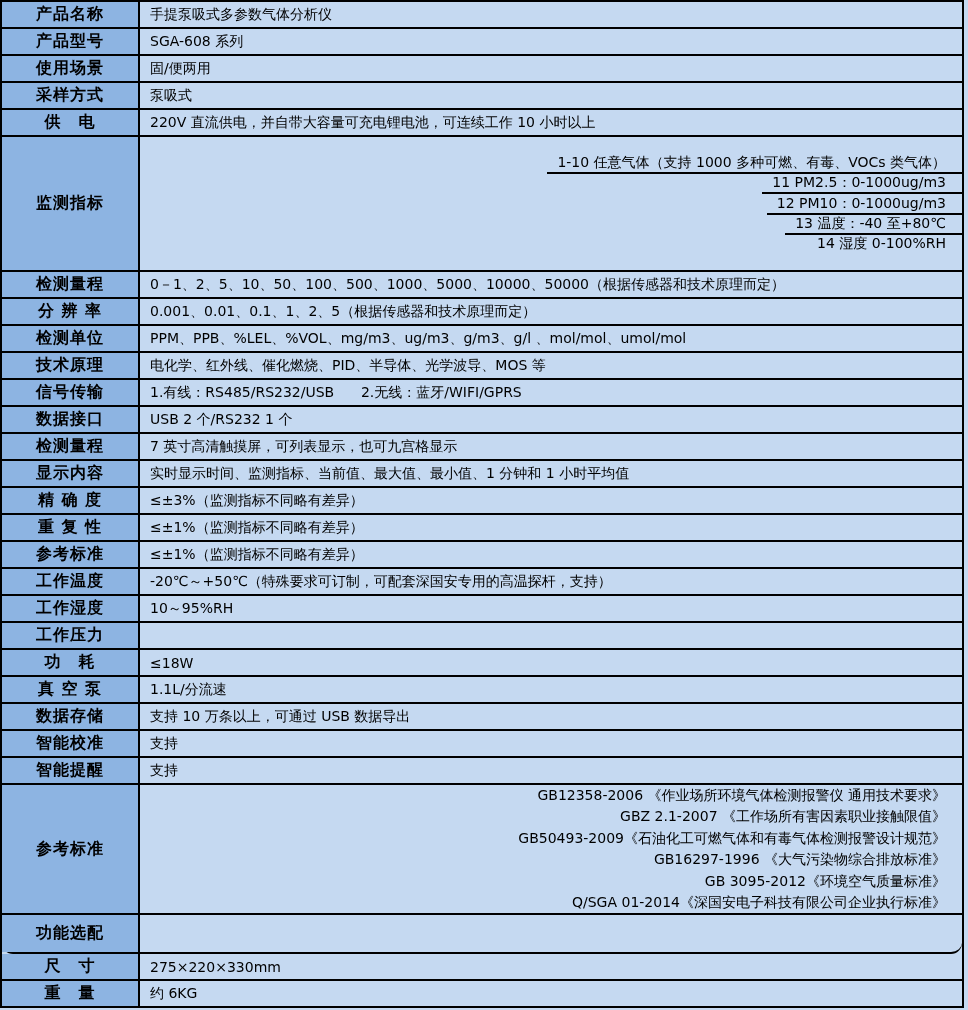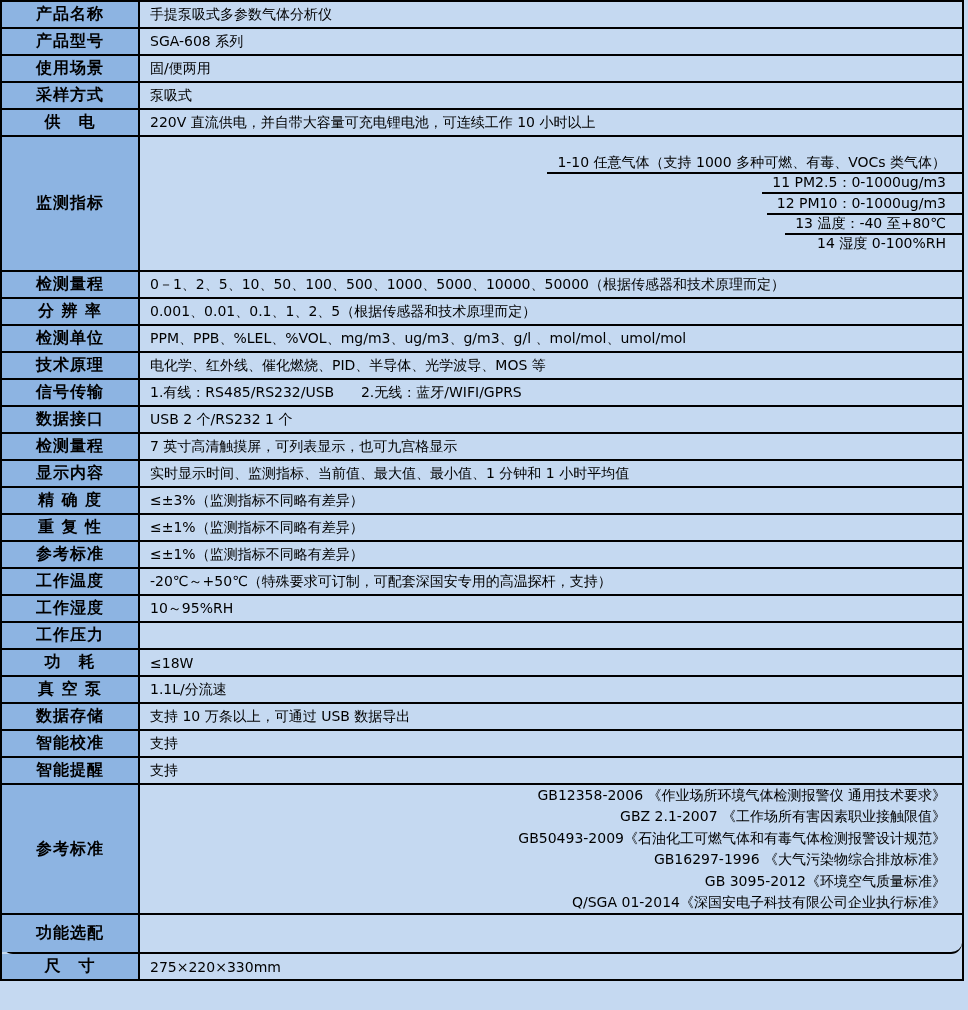--- a/index.html
+++ b/index.html
@@ -232,14 +232,18 @@
 
   <div class="row h-options">
     <div class="cell-label">功能选配</div>
   </div>
 
   <div class="row h1">
     <div class="cell-label">尺　寸</div>
     <div class="cell-value">275×220×330mm</div>
   </div>
 
+  <div class="row h1">
+    <div class="cell-label">重　量</div>
+    <div class="cell-value">约 6KG</div>
+  </div>
 
 </div>
 
 </body></html>

